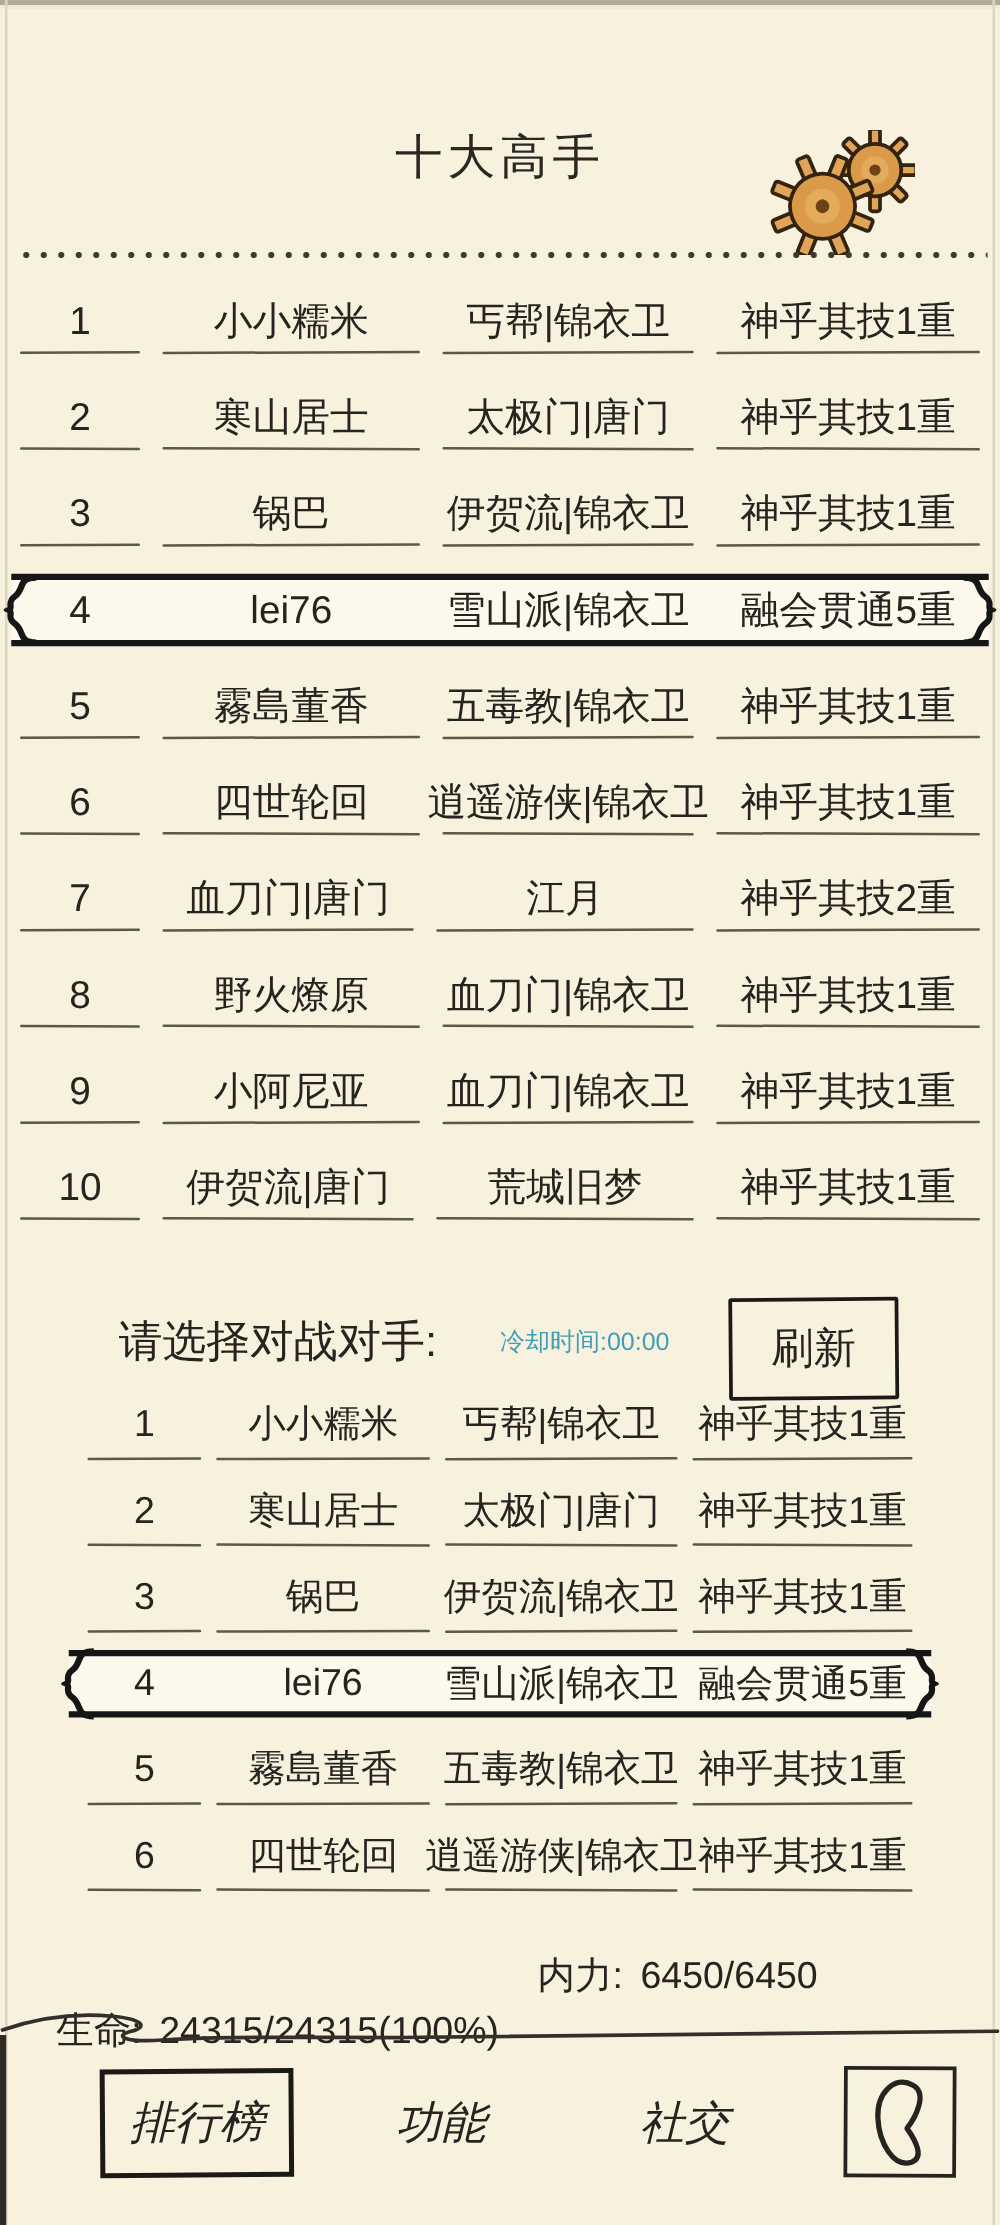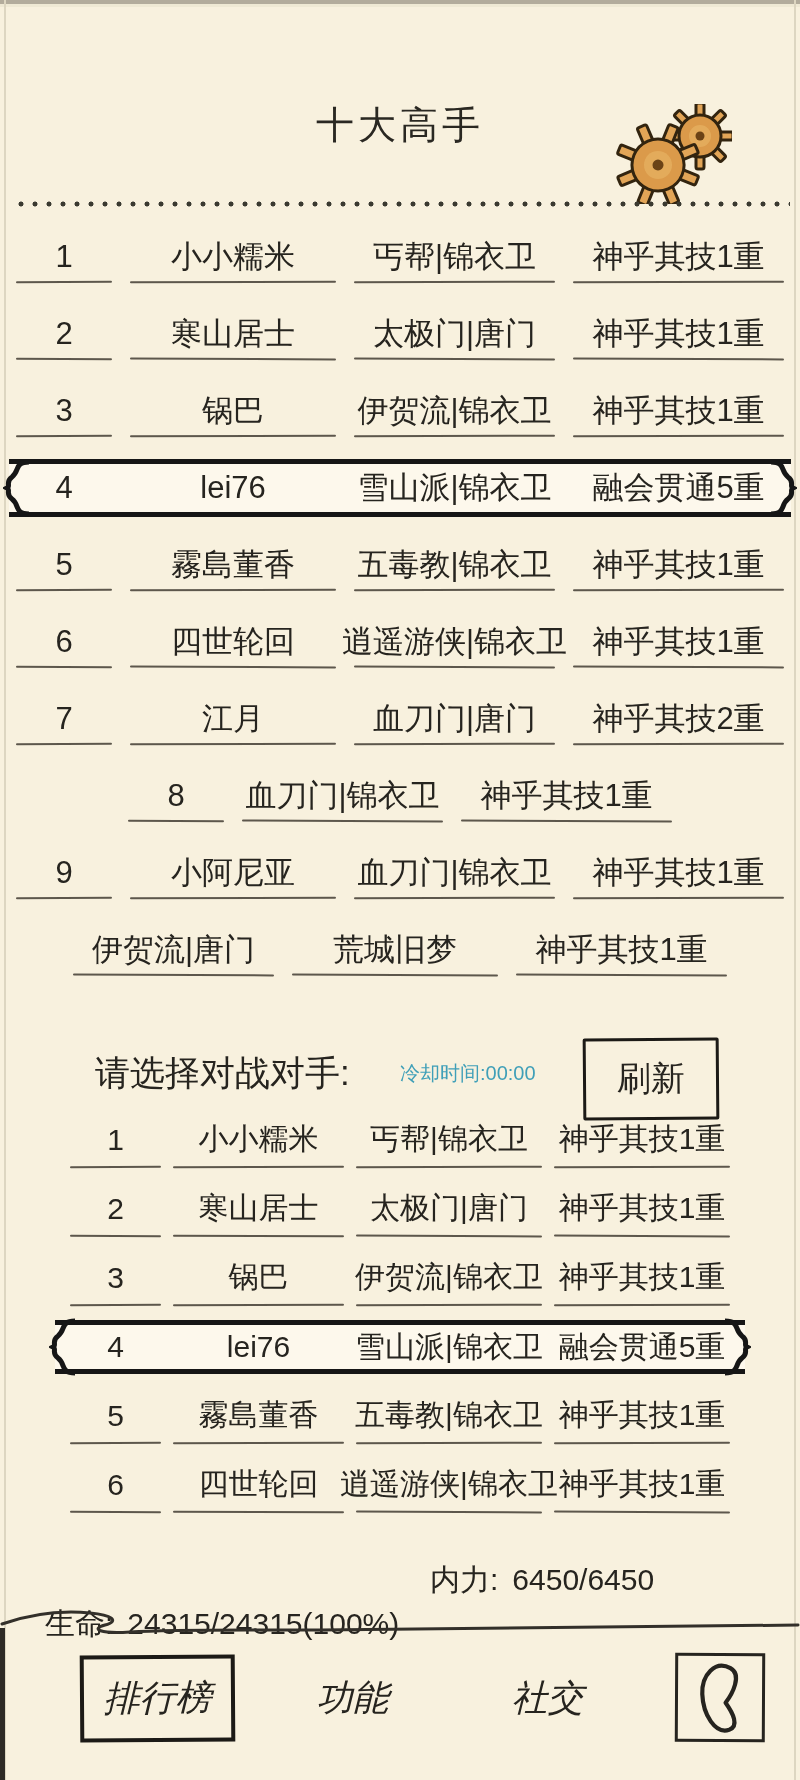--- a/index.html
+++ b/index.html
@@ -166,36 +166,38 @@
     <span class="cell c-skill">神乎其技1重</span>
   </div>
   <div class="row">
     <span class="cell c-rank">6</span>
     <span class="cell c-name">四世轮回</span>
     <span class="cell c-fac">逍遥游侠|锦衣卫</span>
     <span class="cell c-skill">神乎其技1重</span>
   </div>
   <div class="row">
     <span class="cell c-rank">7</span>
+    <span class="cell c-fac">血刀门|唐门</span>
     <span class="cell c-name">江月</span>
-    <span class="cell c-fac">血刀门|唐门</span>
     <span class="cell c-skill">神乎其技2重</span>
   </div>
   <div class="row">
     <span class="cell c-rank">8</span>
+    <span class="cell c-name">野火燎原</span>
     <span class="cell c-fac">血刀门|锦衣卫</span>
     <span class="cell c-skill">神乎其技1重</span>
   </div>
   <div class="row">
     <span class="cell c-rank">9</span>
     <span class="cell c-name">小阿尼亚</span>
     <span class="cell c-fac">血刀门|锦衣卫</span>
     <span class="cell c-skill">神乎其技1重</span>
   </div>
   <div class="row">
+    <span class="cell c-rank">10</span>
     <span class="cell c-fac">伊贺流|唐门</span>
     <span class="cell c-name">荒城旧梦</span>
     <span class="cell c-skill">神乎其技1重</span>
   </div>
 </div>
 
 <div class="opp-header">
   <span class="prompt">请选择对战对手:</span>
   <span class="cooldown">冷却时间:00:00</span>
   <div class="refresh-btn">刷新</div>

